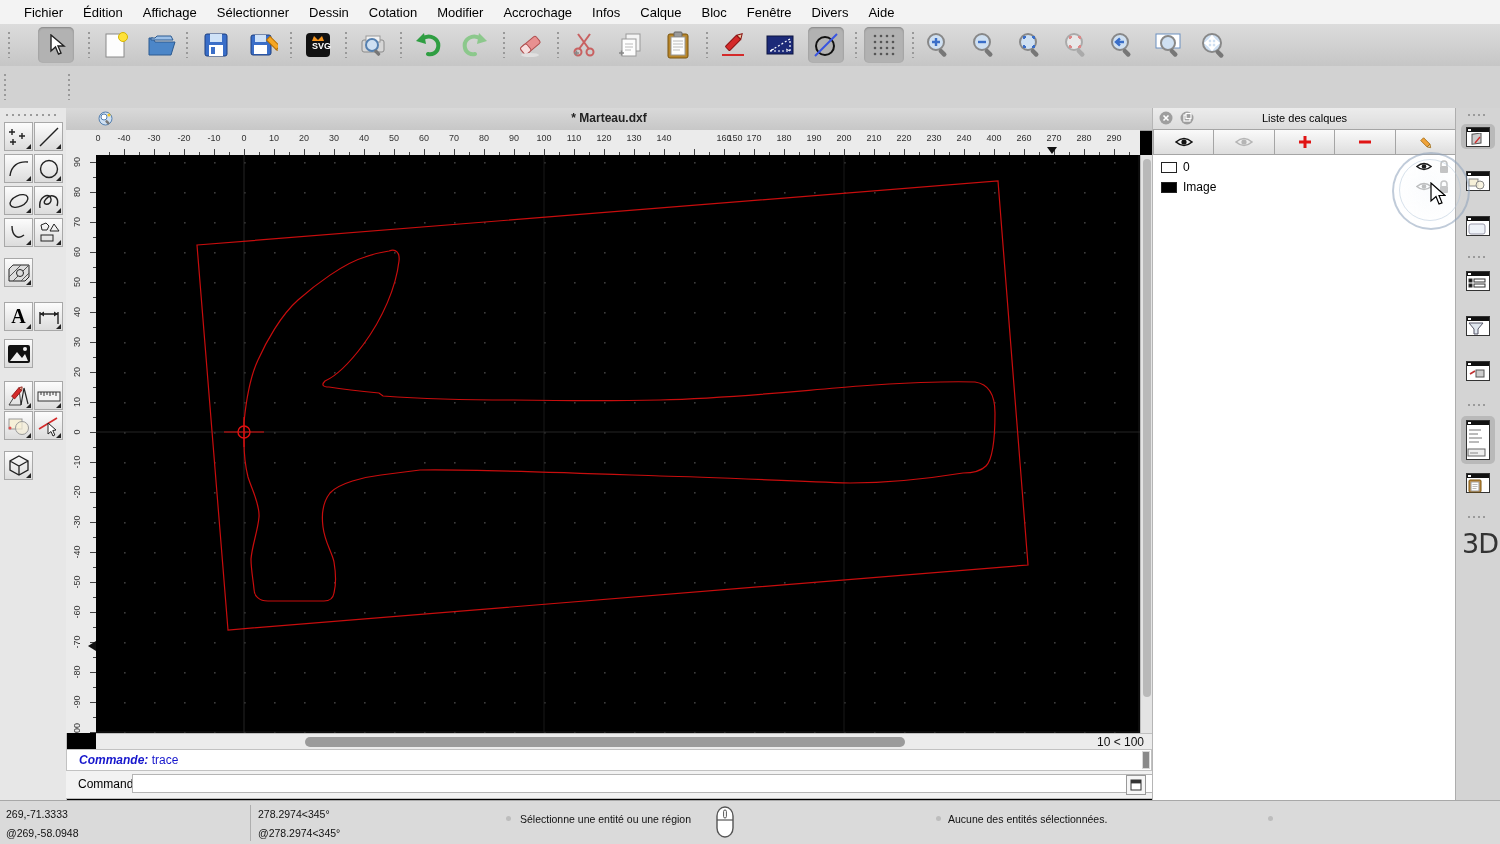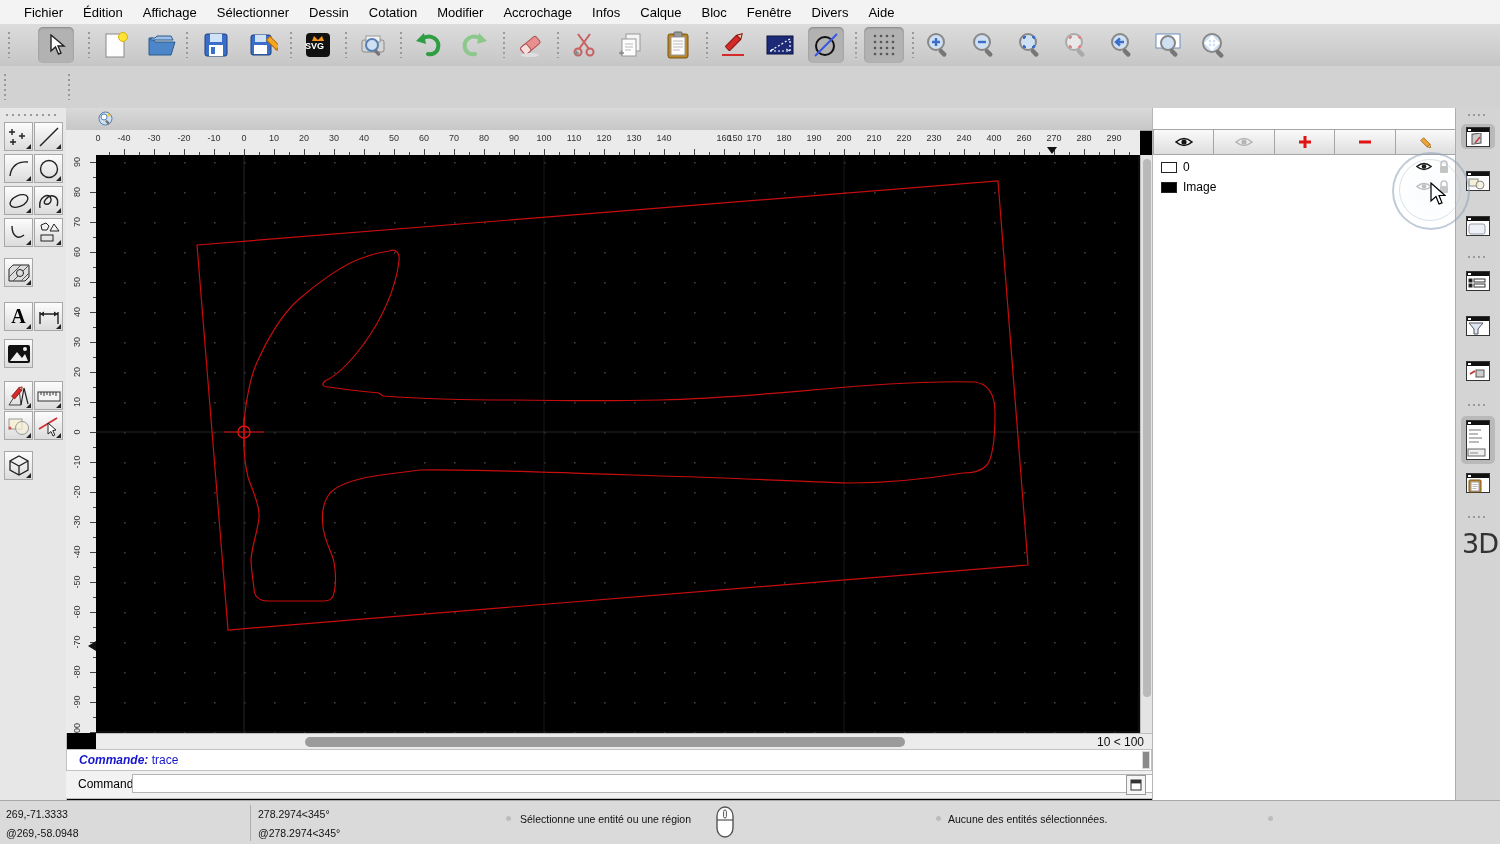--- a/index.html
+++ b/index.html
@@ -158,21 +158,21 @@
         </svg>
     </span>
   </div>
   <div class="vsep" style="left:290px"></div>
   <div class="tbtn" style="left:300px">
     <span style="position:relative;width:26px;height:26px;display:block;">
       <svg width="26" height="26" viewBox="0 0 26 26">
           <rect x="1" y="1" width="24" height="24" rx="4" fill="#111"></rect>
           <path d="M7,9 L9,4 L13,8 L17,4 L19,9 Z" fill="#f5941e"></path>
         </svg>
-      <span style="position:absolute;left:0;right:0;top:9px;text-align:left;color:#fff;font-size:9px;font-weight:bold;">SVG</span>
+      <span style="position:absolute;left:0;right:0;top:9px;text-align:right;color:#fff;font-size:9px;font-weight:bold;">SVG</span>
     </span>
   </div>
   <div class="vsep" style="left:345px"></div>
   <div class="tbtn" style="left:355px">
     <span>
       <svg width="28" height="26" viewBox="0 0 28 26">
           <rect x="3" y="8" width="22" height="12" rx="2" fill="#d6d6d6" stroke="#8a8a8a"></rect>
           <rect x="7" y="4" width="14" height="6" fill="#f2f2f2" stroke="#9a9a9a"></rect>
           <circle cx="13" cy="13" r="6" fill="#cfe0f2" stroke="#5580b0" stroke-width="2"></circle>
           <rect x="17" y="17" width="7" height="3.5" rx="1.5" transform="rotate(45 17 17)" fill="#777"></rect>
@@ -503,20 +503,21 @@
 
 <div id="mdititle" class="abs">
   <span class="abs" style="left:32px;top:3px">
     <svg width="15" height="15" viewBox="0 0 15 15">
         <circle cx="7.5" cy="7.5" r="6.5" fill="#cfe0f2" stroke="#5580b0"></circle>
         <circle cx="6" cy="6" r="3" fill="#fff" stroke="#5580b0"></circle>
         <rect x="8.6" y="8.6" width="5" height="2.6" rx="1.3" transform="rotate(45 8.6 8.6)" fill="#777"></rect>
         <circle cx="11" cy="4" r="1.6" fill="#f5c52a"></circle>
       </svg>
   </span>
+  <span class="t">* Marteau.dxf</span>
 </div>
 
 <div id="rulercorner" class="abs"></div>
 <div id="hruler" class="abs">
     <div style="position: absolute; left: -17px; top: 3px; width: 30px; text-align: center;">-50</div>
     <div class="htick" style="left: 13px; height: 3px;"></div>
     <div style="position: absolute; left: 13px; top: 3px; width: 30px; text-align: center;">-40</div>
     <div class="htick" style="left: 28px; height: 6px;"></div>
     <div class="htick" style="left: 43px; height: 3px;"></div>
     <div style="position: absolute; left: 43px; top: 3px; width: 30px; text-align: center;">-30</div>
@@ -734,20 +735,36 @@
   <input id="cmdinput" value="" style="">
   <span id="cmdwinbtn">
     <svg width="12" height="12" viewBox="0 0 12 12">
         <rect x="1" y="1" width="10" height="10" fill="#fff" stroke="#333"></rect>
         <rect x="1" y="1" width="10" height="3.4" fill="#333"></rect>
       </svg>
   </span>
 </div>
 
 <div id="lpanel" class="abs">
+  <div id="lphead">
+    <span class="abs" style="left:6px;top:3px">
+      <svg width="14" height="14" viewBox="0 0 14 14">
+          <circle cx="7" cy="7" r="6.5" fill="#9e9e9e"></circle>
+          <path d="M4.5,4.5 L9.5,9.5 M9.5,4.5 L4.5,9.5" stroke="#fff" stroke-width="1.6"></path>
+        </svg>
+    </span>
+    <span class="abs" style="left:27px;top:3px">
+      <svg width="14" height="14" viewBox="0 0 14 14">
+          <circle cx="7" cy="7" r="6.5" fill="#9e9e9e"></circle>
+          <rect x="4" y="4" width="6" height="6" fill="none" stroke="#fff" stroke-width="1.2"></rect>
+          <rect x="6" y="2.5" width="5" height="5" fill="#9e9e9e" stroke="#fff" stroke-width="1.2"></rect>
+        </svg>
+    </span>
+    <span class="abs" style="left:0;right:0;top:4px;text-align:center">Liste des calques</span>
+  </div>
   <div id="lptools">
     <span class="lpbtn">
       <svg width="18" height="12" viewBox="0 0 18 12">
           <path d="M1,6 Q9,-1 17,6 Q9,13 1,6 Z" fill="none" stroke="#111" stroke-width="1.6"></path>
           <circle cx="9" cy="6" r="2.6" fill="#111"></circle>
         </svg>
     </span>
     <span class="lpbtn">
       <svg width="18" height="12" viewBox="0 0 18 12">
           <path d="M1,6 Q9,-1 17,6 Q9,13 1,6 Z" fill="none" stroke="#b5b5b5" stroke-width="1.6"></path>

